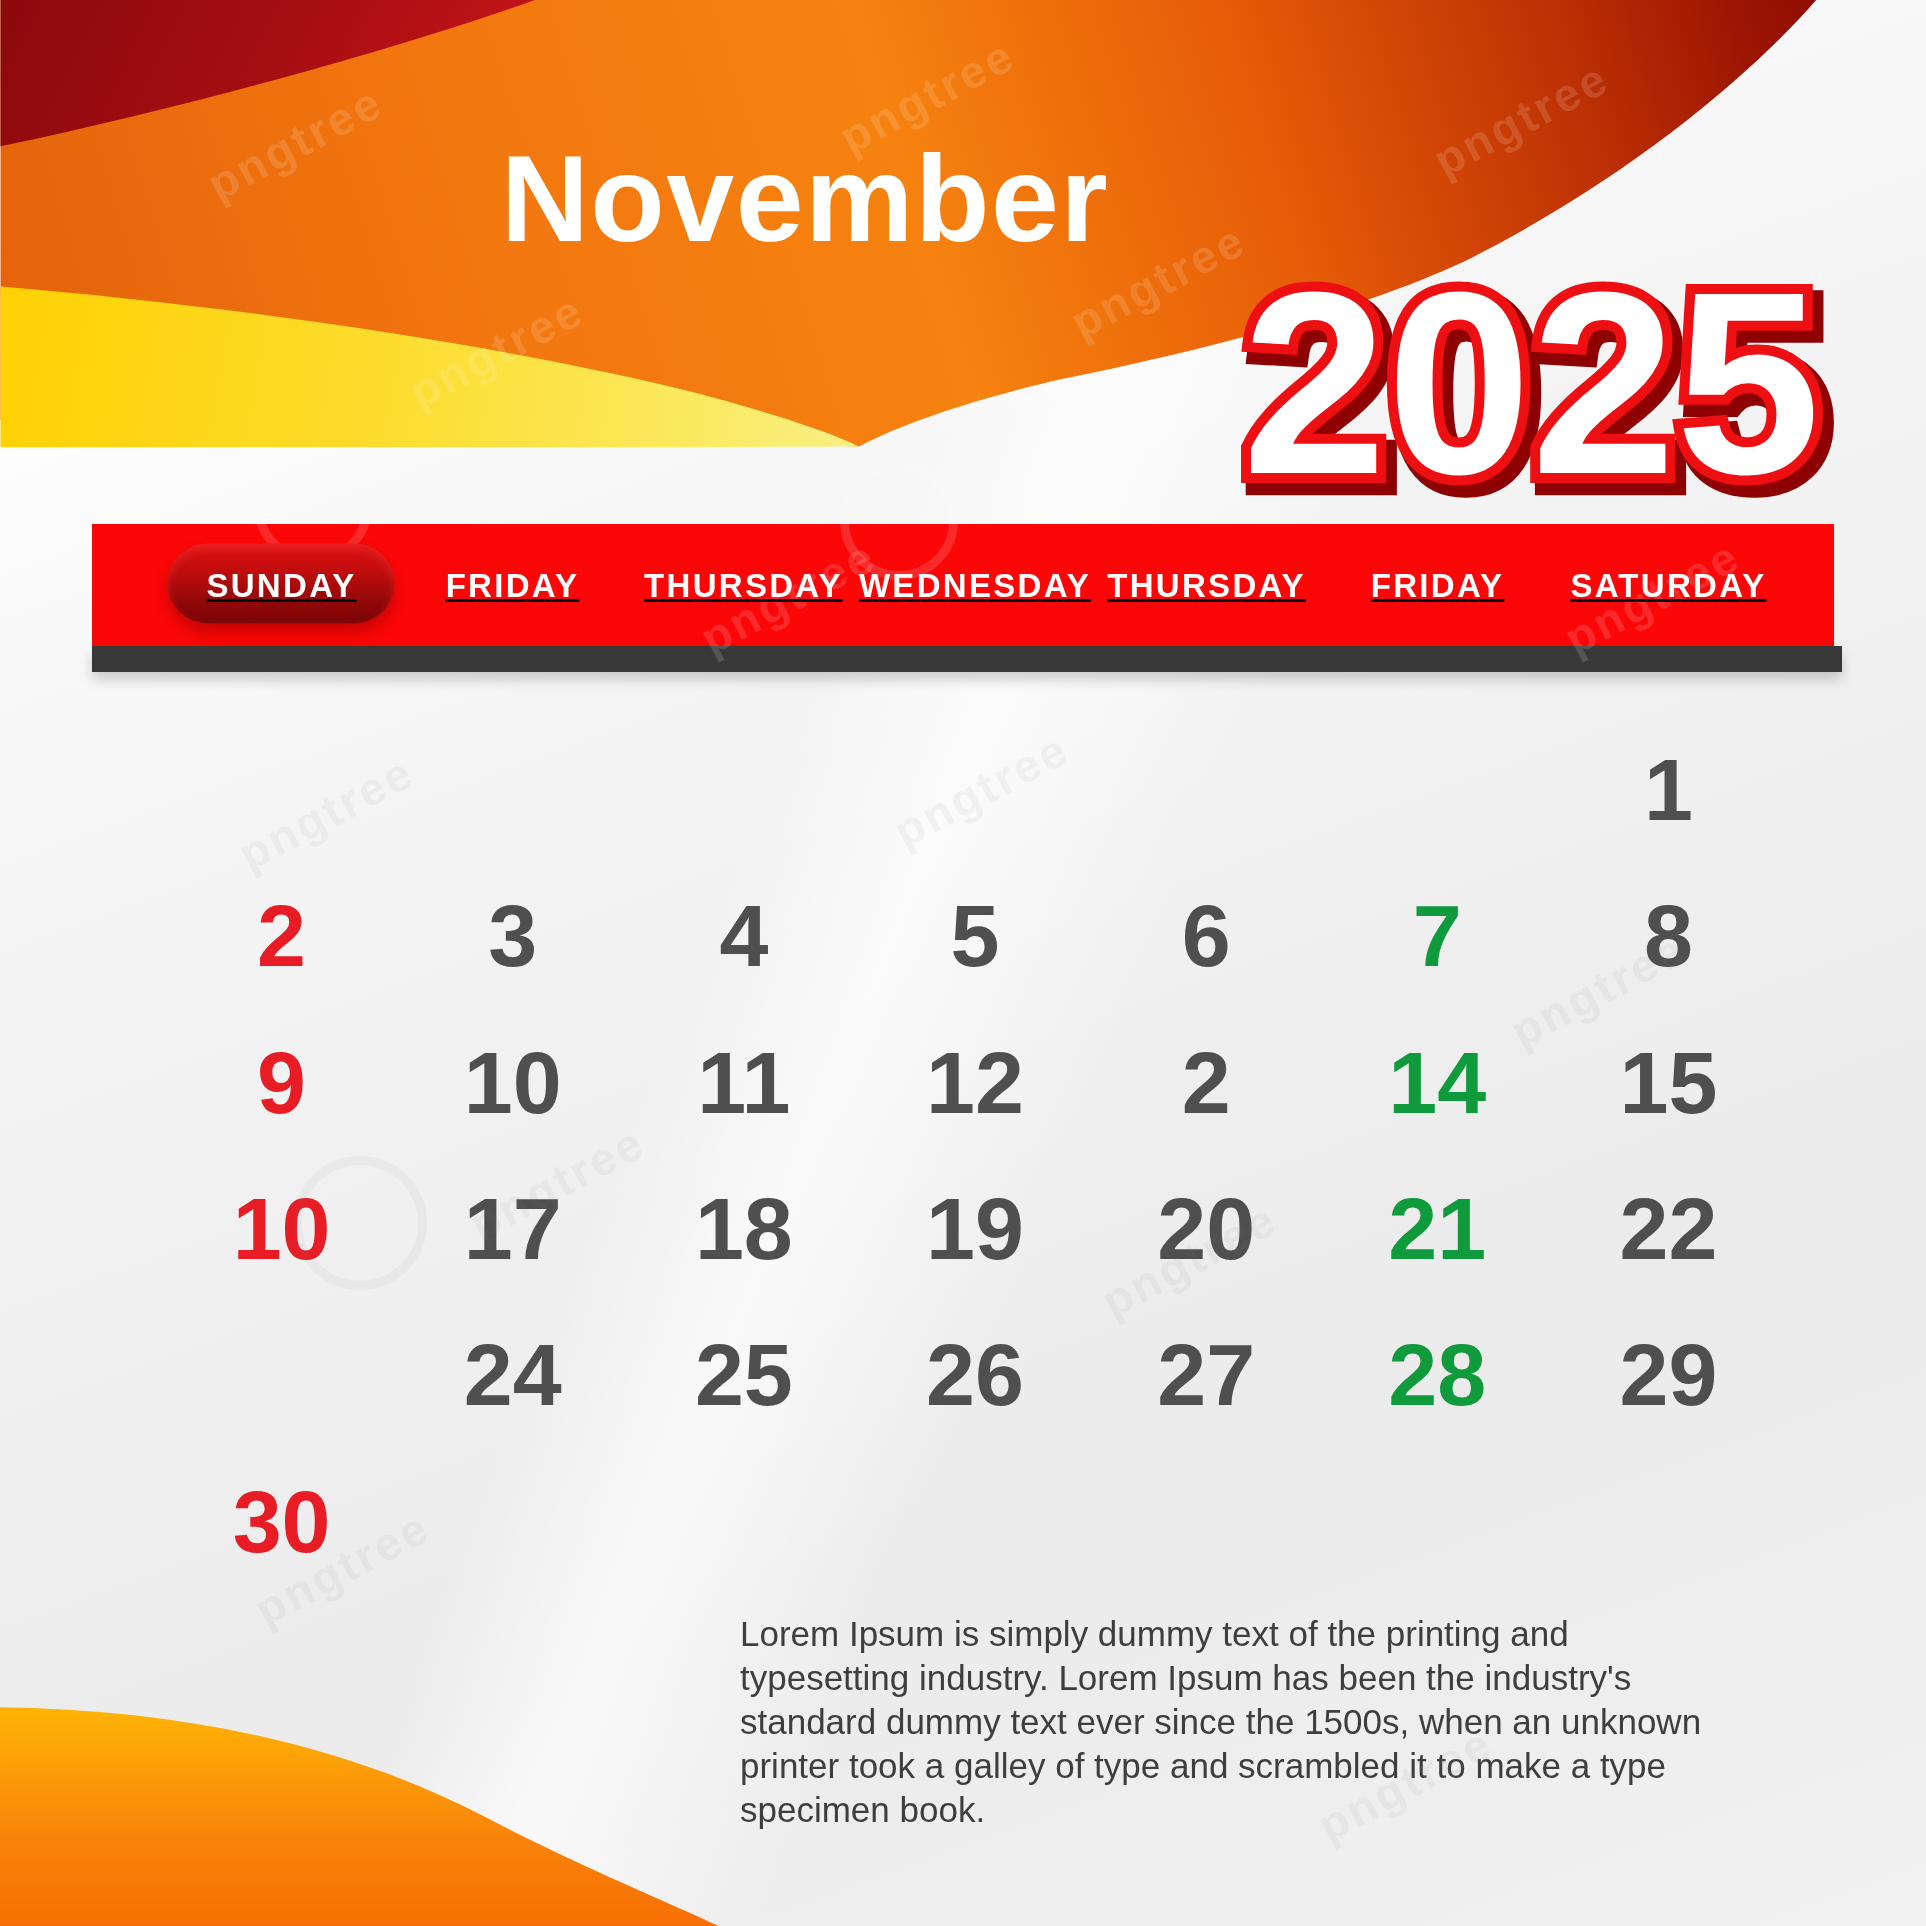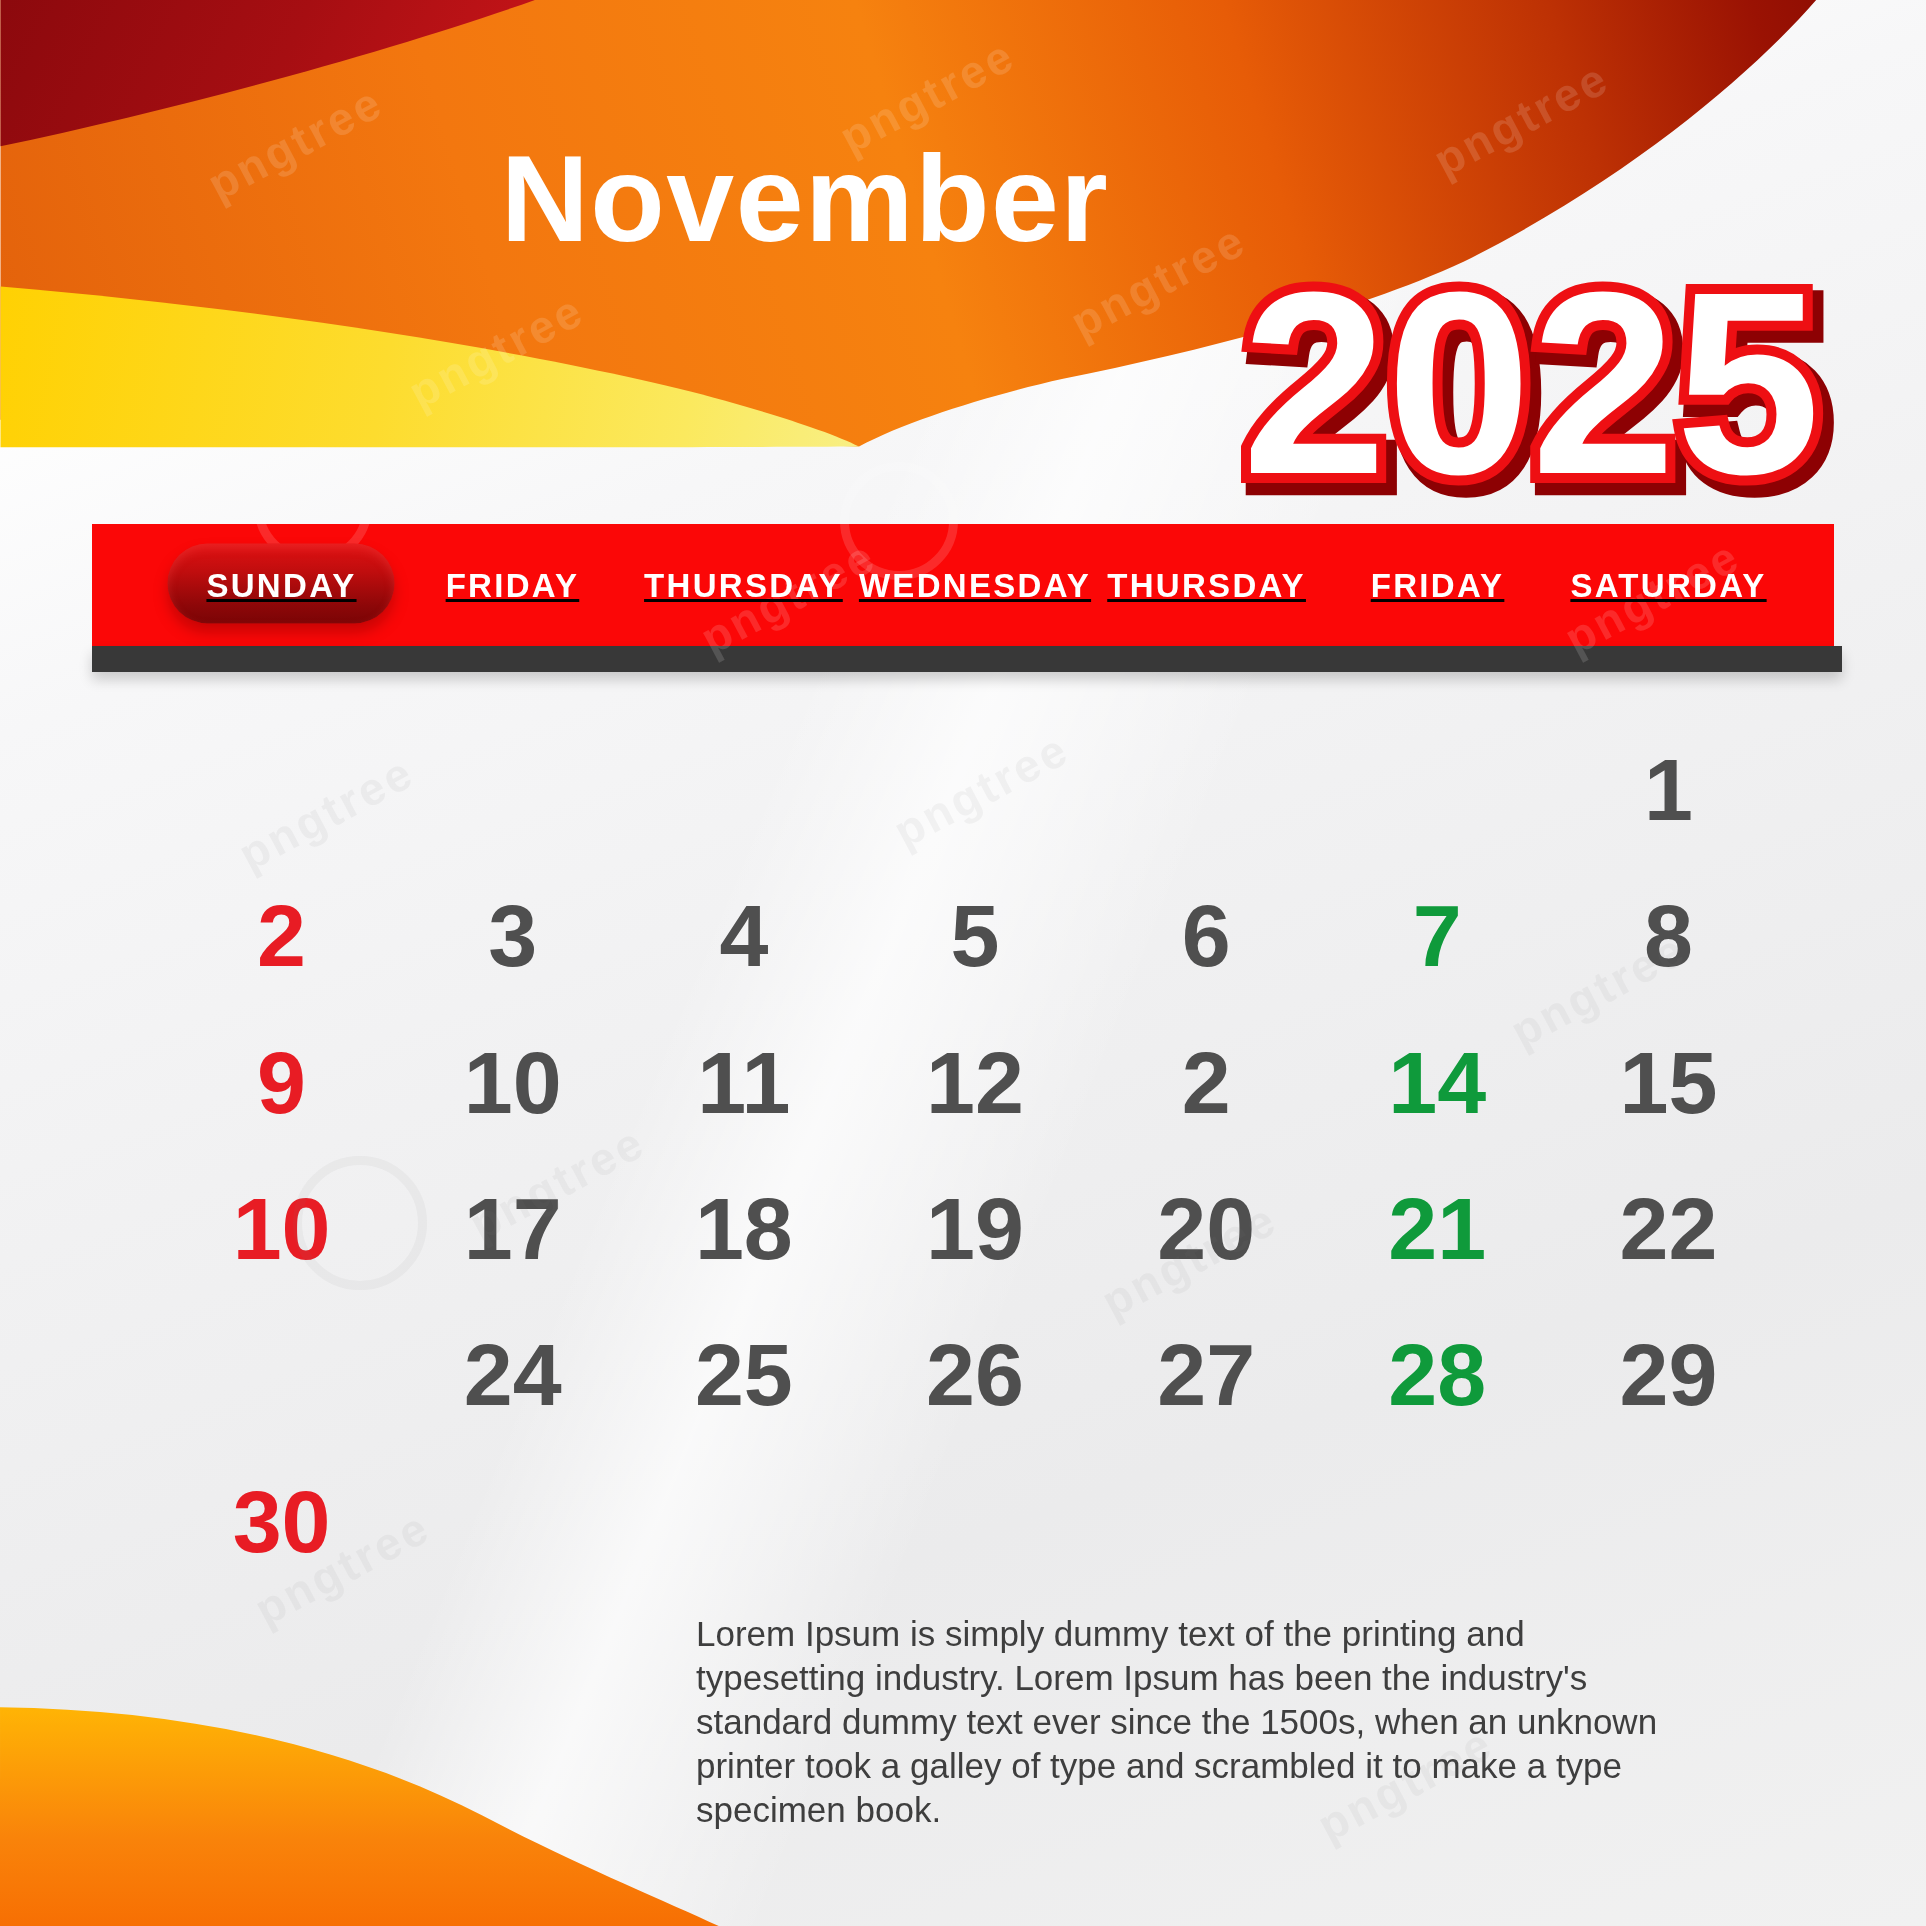--- a/index.html
+++ b/index.html
@@ -27,21 +27,21 @@
   .sunday-pill{position:absolute;left:50%;top:50%;width:227px;height:80px;transform:translate(-50%,-52%);
     border-radius:42px;z-index:1;
     background:linear-gradient(180deg,#e01112 0%,#c00d0e 35%,#8d0708 78%,#7a0506 100%);
     box-shadow:0 9.2px 14px rgba(110,0,0,0.35), inset 0 4.6px 9.2px rgba(255,70,70,0.35);}
   .datesgrid{position:absolute;left:166px;top:717px;width:1618px;height:878px;display:grid;
     grid-template-columns:repeat(7,1fr);grid-template-rows:repeat(6,1fr);}
   .day{display:flex;align-items:center;justify-content:center;
     font-size:88px;font-weight:bold;line-height:1;color:#4f4f4f;}
   .day.sun{color:#e81c24;}
   .day.fri{color:#0f9a3b;}
-  .lorem{position:absolute;left:696px;top:1612px;width:1017px;color:#3e3e3e;}
+  .lorem{position:absolute;left:740px;top:1612px;width:1017px;color:#3e3e3e;}
   .lorem div{font-size:35px;line-height:44px;font-weight:normal;}
   .wm{position:absolute;transform:rotate(-28deg);font-size:46px;letter-spacing:3.1px;
     color:rgba(130,130,130,0.08);font-weight:bold;pointer-events:none;}
   .wm.light{color:rgba(255,255,255,0.14);}
   .wm-ring{position:absolute;border-radius:50%;pointer-events:none;}
   .ring-light{border:9.2px solid rgba(255,255,255,0.14);}
   .ring-gray{border:9.2px solid rgba(130,130,130,0.07);}
 </style>
 </head>
 <body>

